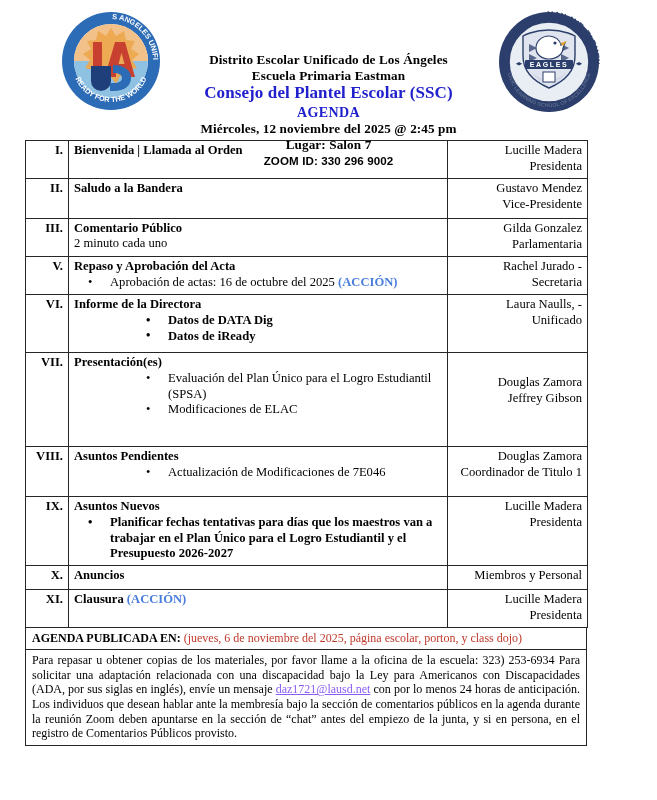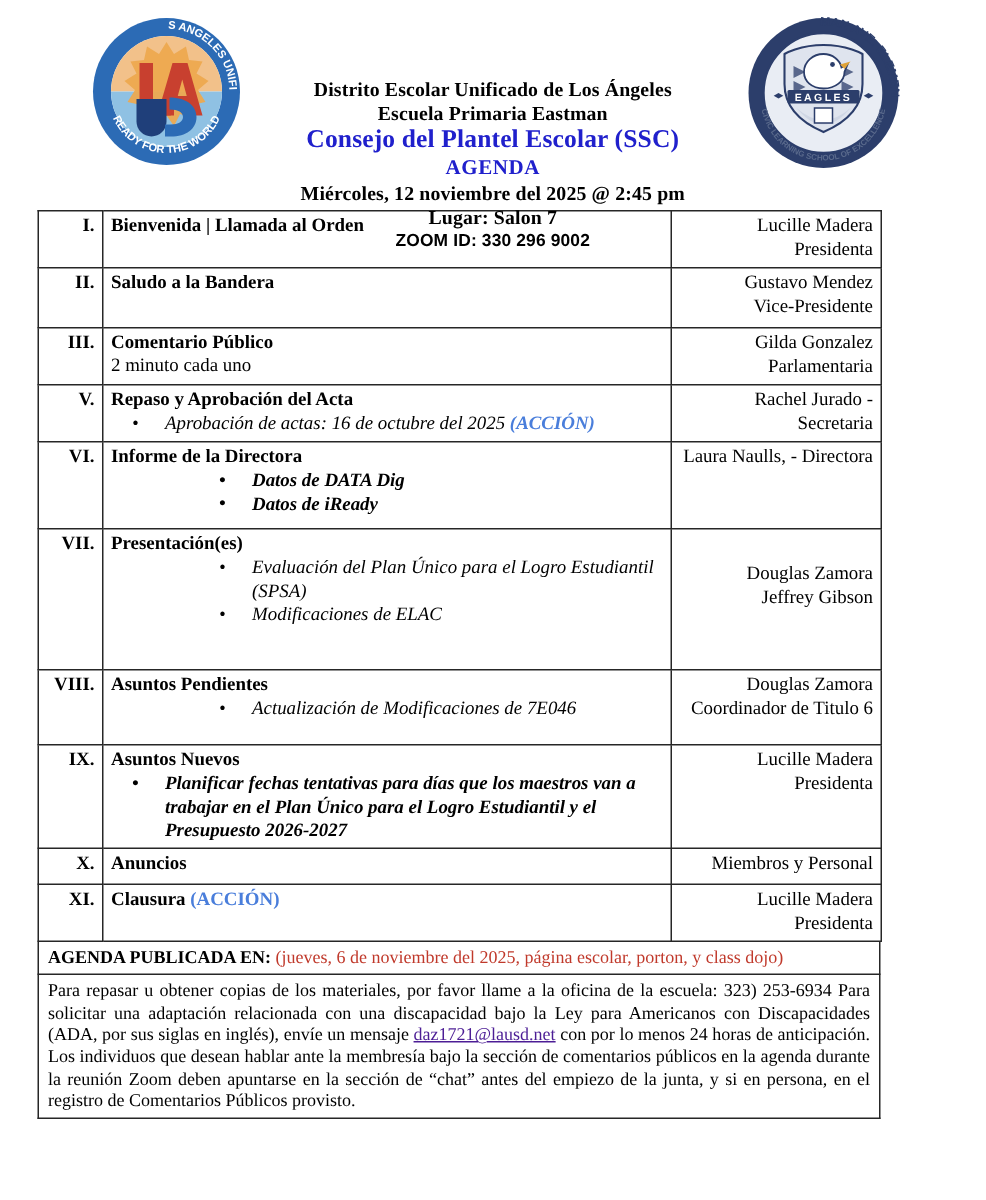--- a/index.html
+++ b/index.html
@@ -97,21 +97,20 @@
   td.item { padding-left: 7px; }
   td.who  { padding-left: 6px; text-align: right; }
 
   .ttl { font-weight: bold; }
   .sub { font-weight: normal; }
 
   ul.blist {
     list-style: none;
     margin: 1px 0 0 0;
     padding: 0;
-    font-style: italic;
   }
   ul.blist.shallow { padding-left: 14px; }
   ul.blist.deep    { padding-left: 72px; }
   ul.blist li {
     position: relative;
     padding-left: 22px;
     margin-bottom: 0px;
     line-height: 1.24;
   }
   ul.blist li::before {
@@ -159,21 +158,21 @@
   .pub-red { color: #c0392b; }
   .next-label { font-weight: bold; }
 
   td.notice {
     font-size: 12.5px;
     line-height: 1.33;
     text-align: justify;
     padding: 4px 7px 6px 7px;
   }
   .maillink {
-    color: #4c1d95;
+    color: #8b5cf6;
     text-decoration: underline;
   }
 </style>
 </head>
 <body>
 
 <div class="page">
 
   <div class="header">
 
@@ -301,21 +300,21 @@
       <tr class="r6">
         <td class="num">VI.</td>
         <td class="item">
           <span class="ttl">Informe de la Directora</span>
           <ul class="blist deep bold">
             <li><span>Datos de DATA Dig</span></li>
             <li><span>Datos de iReady</span></li>
           </ul>
         </td>
         <td class="who">
-          <span class="who-line">Laura Naulls, - Directora</span>
+          <span class="who-line">Laura Naulls, - Unificado</span>
         </td>
       </tr>
 
       <tr class="r7">
         <td class="num">VII.</td>
         <td class="item">
           <span class="ttl">Presentación(es)</span>
           <ul class="blist deep">
             <li><span>Evaluación del Plan Único para el Logro Estudiantil (SPSA)</span></li>
             <li><span>Modificaciones de ELAC</span></li>
@@ -330,21 +329,21 @@
       <tr class="r8">
         <td class="num">VIII.</td>
         <td class="item">
           <span class="ttl">Asuntos Pendientes</span>
           <ul class="blist deep">
             <li><span>Actualización de Modificaciones de 7E046</span></li>
           </ul>
         </td>
         <td class="who">
           <span class="who-line">Douglas Zamora</span>
-          <span class="who-line">Coordinador de Titulo 6</span>
+          <span class="who-line">Coordinador de Titulo 1</span>
         </td>
       </tr>
 
       <tr class="r9">
         <td class="num">IX.</td>
         <td class="item">
           <span class="ttl">Asuntos Nuevos</span>
           <ul class="blist shallow bold">
             <li><span>Planificar fechas tentativas para días que los maestros van a trabajar en el Plan Único para el Logro Estudiantil y el Presupuesto 2026-2027</span></li>
           </ul>

